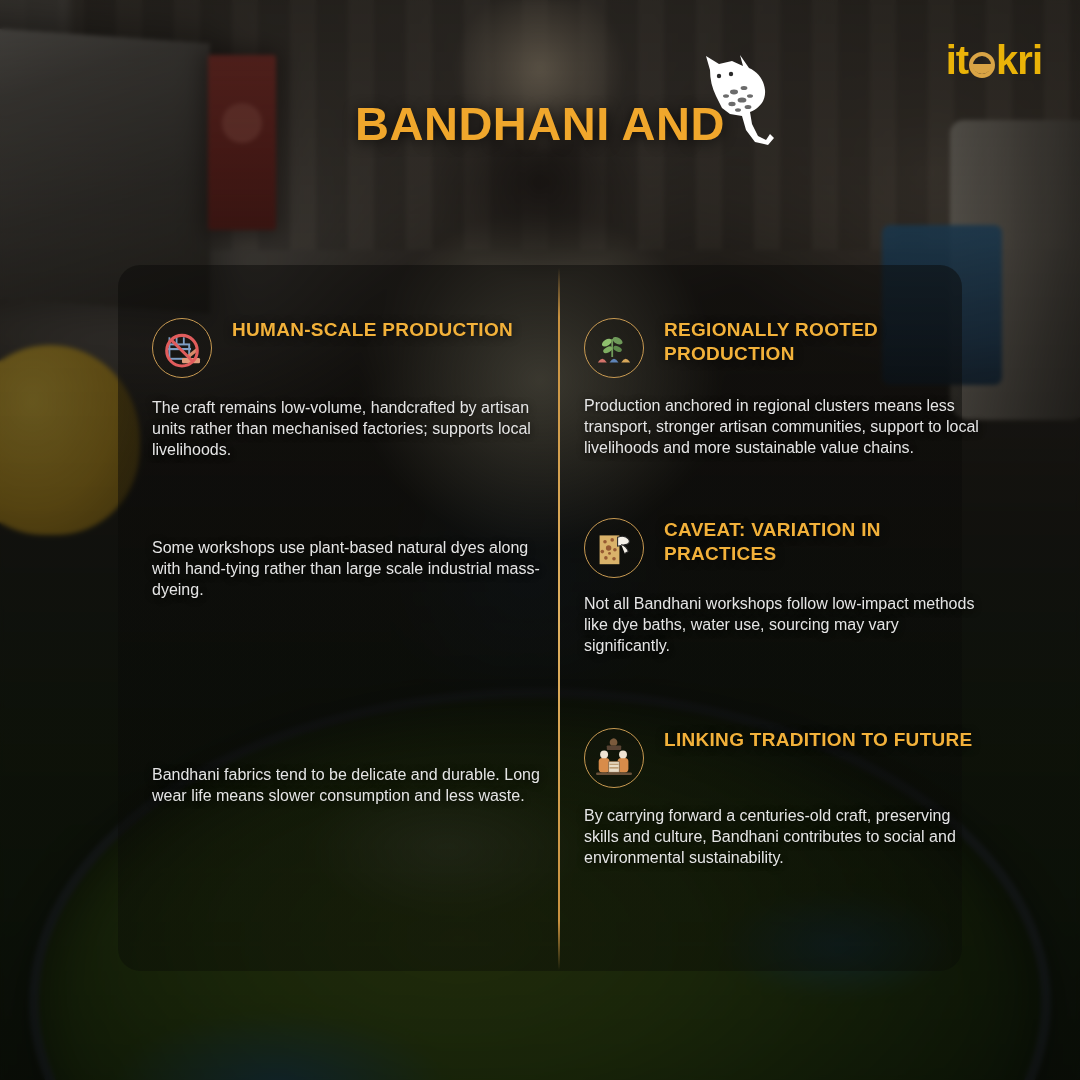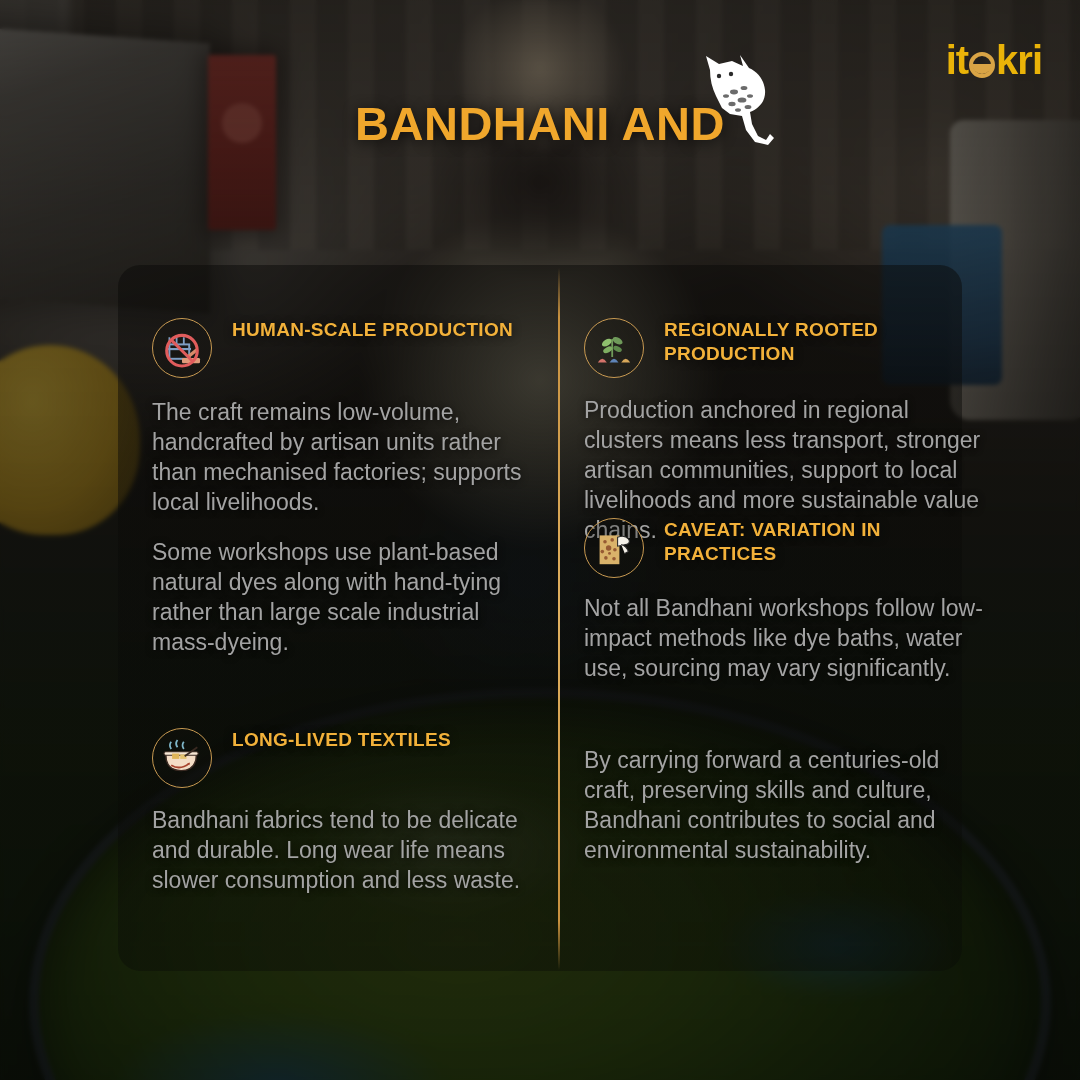--- a/index.html
+++ b/index.html
@@ -164,31 +164,31 @@
     overflow:hidden; background:rgba(20,18,14,.25);
   }
   .card-title {
     margin-left:20px; margin-top:0;
     font-size:19px; font-weight:800; letter-spacing:.3px;
     color:#f2b13a; line-height:1.24; text-transform:uppercase;
     text-shadow:0 1px 8px rgba(0,0,0,.7);
   }
   .card-body {
     margin-top:16px;
-    font-size:23px; line-height:1.30; color:#a3a3a3;
+    font-size:16px; line-height:1.30; color:#e5e5e5;
     text-shadow:0 1px 7px rgba(0,0,0,.8);
   }
   .col-l { left:152px; width:392px; }
   .col-r { left:584px; width:400px; }
   .row-1 { top:318px; }
   .row-2 { top:518px; }
   .row-3 { top:728px; }
   .col-l.row-1 .card-body, .col-l.row-2 .card-body, .col-l.row-3 .card-body { margin-top:20px; }
   .col-r.row-3 .card-body { margin-top:18px; }
-  .col-l.row-3 .card-body { margin-top:18px; }
+  .col-l.row-3 .card-body { margin-top:37px; }
   .col-r.row-1 .card-body { margin-top:18px; }
 </style>
 </head>
 <body>
 
 <div id="bg">
   <div class="bg-base"></div>
   <div class="bg-shelf"></div>
   <div class="bg-crate"></div>
   <div class="bg-tin"></div>
@@ -291,33 +291,34 @@
         <path d="M34 18 q8 -3 12 2 q3 4 -2 6 l-10 2 Z" fill="#f4f0e8" stroke="#2a2a2a" stroke-width="1.2"></path>
         <path d="M38 26 q6 2 8 8 l-4 2" fill="#f4f0e8" stroke="#2a2a2a" stroke-width="1.2"></path>
       </svg>
     </div>
     <div class="card-title">CAVEAT: VARIATION IN PRACTICES</div>
   </div>
   <div class="card-body">Not all Bandhani workshops follow low-impact methods like dye baths, water use, sourcing may vary significantly.</div>
 </div>
 
 <div class="card col-l row-3">
+  <div class="card-body">Bandhani fabrics tend to be delicate and durable. Long wear life means slower consumption and less waste.</div>
+</div>
+
+<div class="card col-r row-3">
   <div class="card-head">
     <div class="badge">
       <svg viewBox="0 0 60 60" width="54" height="54">
-        <path d="M18 12 q-3 4 0 8 M25 10 q-3 4 0 8 M32 12 q-3 4 0 8" stroke="#7fb6c9" stroke-width="2" fill="none"></path>
-        <path d="M12 26 h34 q0 18 -17 18 q-17 0 -17 -18 Z" fill="#f4ddc6" stroke="#3a2a22" stroke-width="1.6"></path>
-        <rect x="10" y="23" width="38" height="4" rx="2" fill="#f7e7d4" stroke="#3a2a22" stroke-width="1.2"></rect>
-        <rect x="19" y="25" width="8" height="6" fill="#e0b55a"></rect>
-        <rect x="28" y="26" width="7" height="5" fill="#e6c470"></rect>
-        <line x1="33" y1="28" x2="47" y2="18" stroke="#3a2a22" stroke-width="2"></line>
-        <path d="M18 38 q10 6 20 -2" stroke="#a8452f" stroke-width="2" fill="none"></path>
-        <path d="M36 36 l3 -1 l-1 3 Z" fill="#a8452f"></path>
+        <rect x="22" y="16" width="16" height="5" rx="1" fill="#5a4434"></rect>
+        <path d="M26 10 q4 -4 7 0 q2 4 -1 6 h-5 q-3 -2 -1 -6 Z" fill="#7a5a3c"></path>
+        <rect x="13" y="30" width="12" height="16" rx="4" fill="#d88c4a"></rect>
+        <circle cx="19" cy="26" r="4.4" fill="#efe3d2"></circle>
+        <rect x="34" y="30" width="12" height="16" rx="4" fill="#d88c4a"></rect>
+        <circle cx="40" cy="26" r="4.4" fill="#efe3d2"></circle>
+        <path d="M24 34 h12 v12 h-12 Z" fill="#e8dcc6" stroke="#8a6a48" stroke-width="1"></path>
+        <path d="M25 37 h10 M25 41 h10" stroke="#b08a5c" stroke-width="1.2"></path>
+        <rect x="10" y="46" width="40" height="3" rx="1.5" fill="#6a523a"></rect>
       </svg>
     </div>
-    <div class="card-title">LONG-LIVED TEXTILES</div>
+    <div class="card-title">LINKING TRADITION TO FUTURE</div>
   </div>
-  <div class="card-body">Bandhani fabrics tend to be delicate and durable. Long wear life means slower consumption and less waste.</div>
-</div>
-
-<div class="card col-r row-3">
   <div class="card-body">By carrying forward a centuries-old craft, preserving skills and culture, Bandhani contributes to social and environmental sustainability.</div>
 </div>
 
 </body></html>

